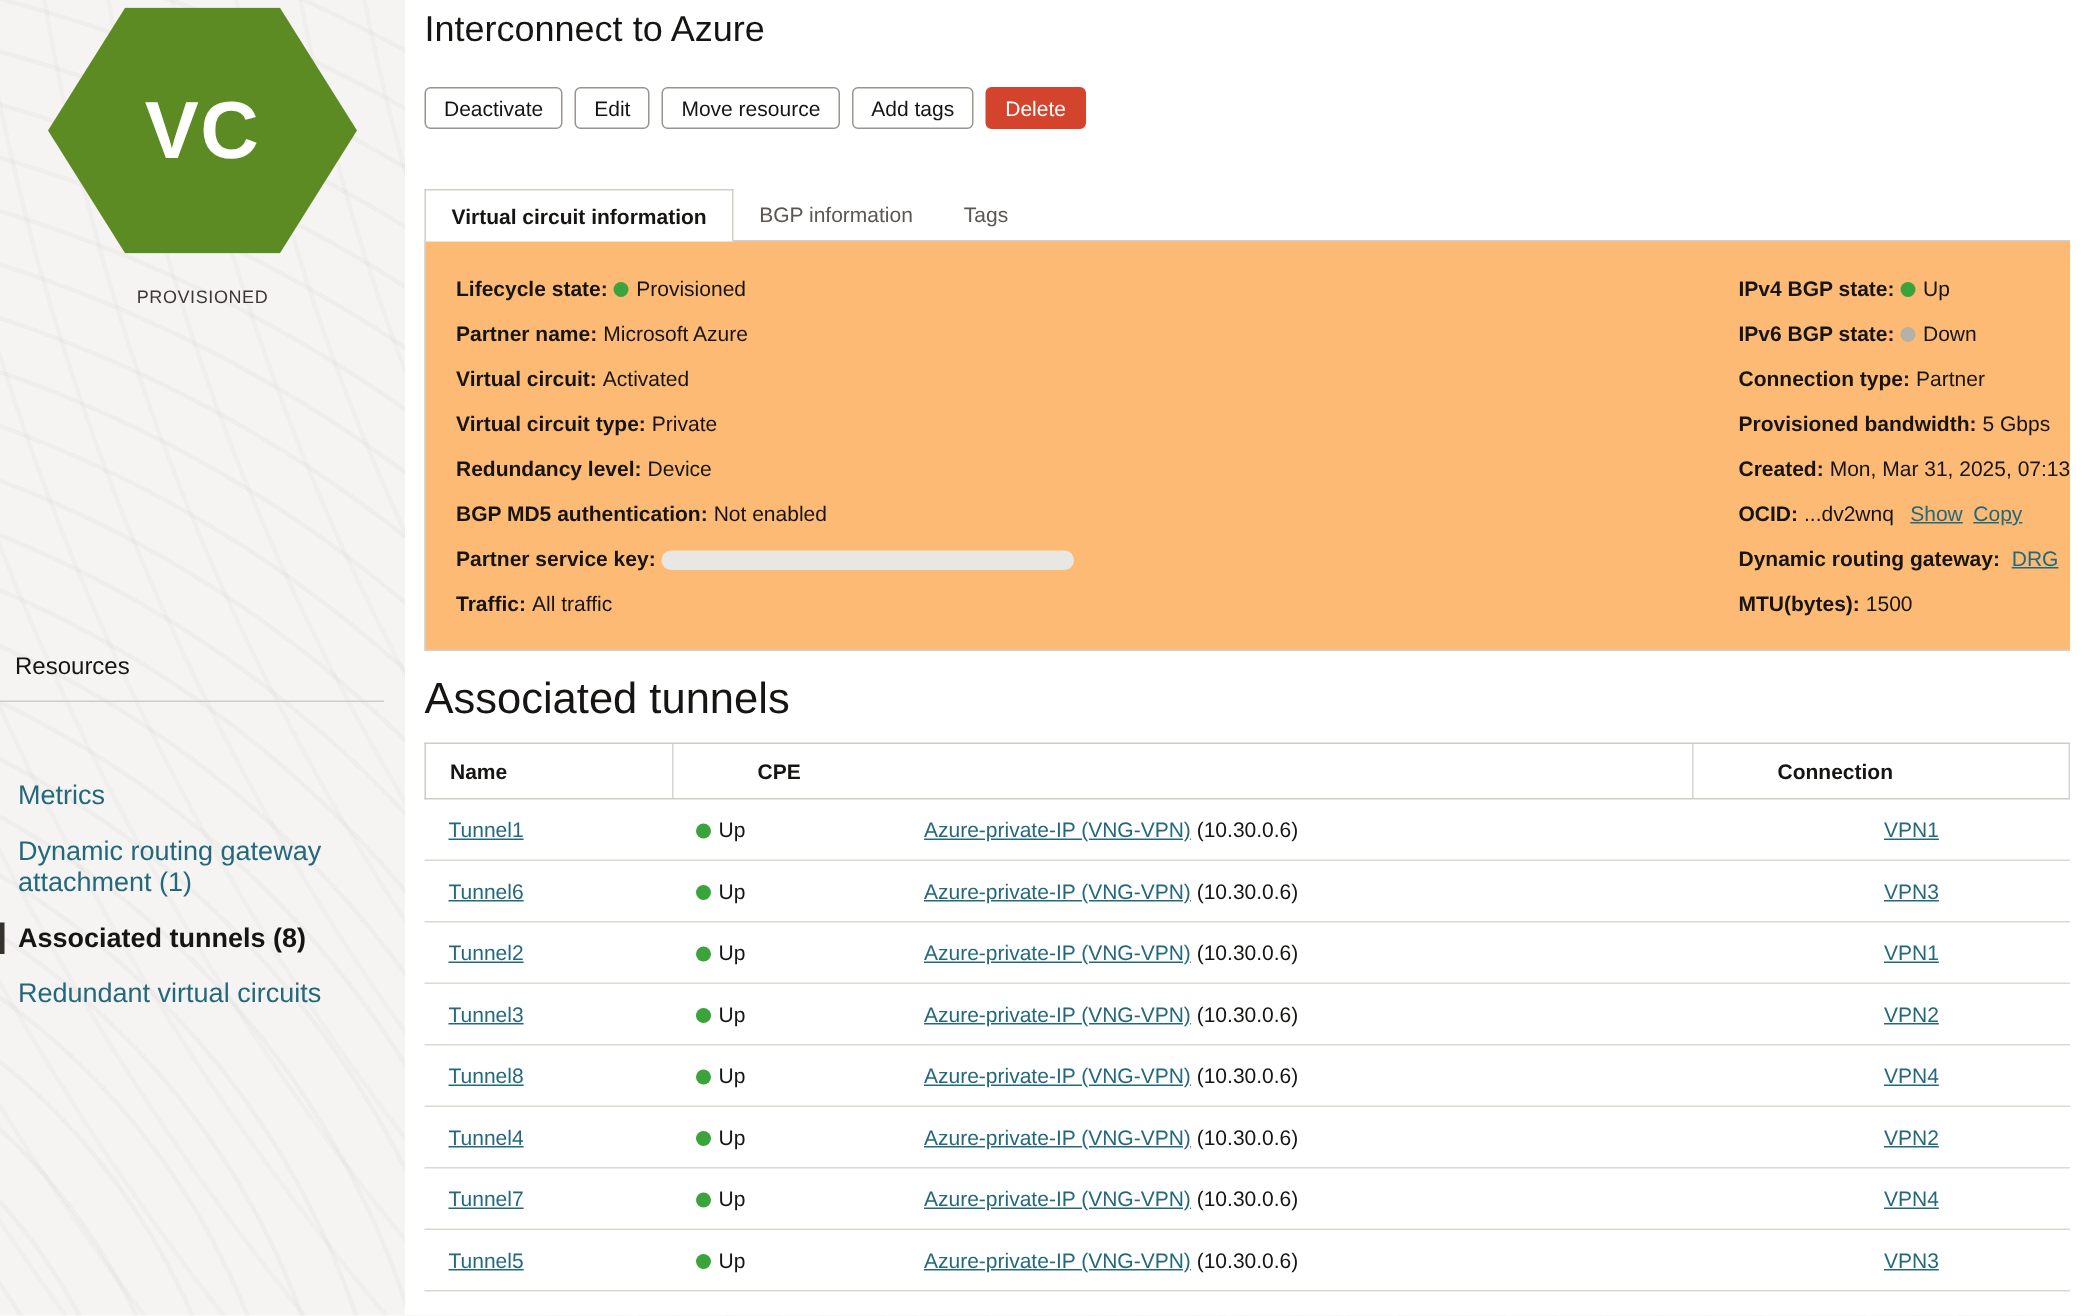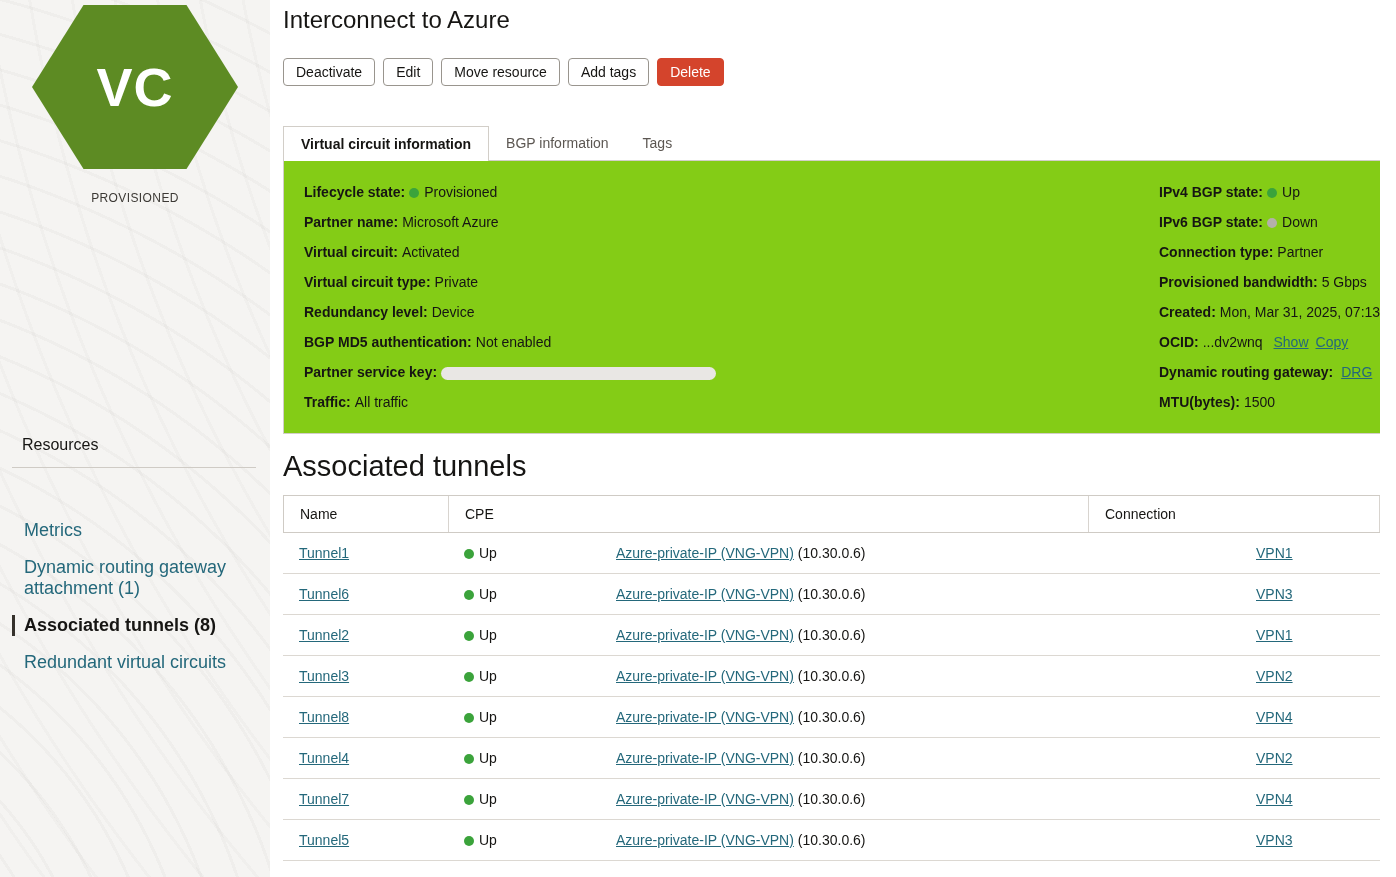--- a/index.html
+++ b/index.html
@@ -21,50 +21,50 @@
   
   .sidebar{position:absolute;left:0;top:0;bottom:0;width:270px;}
   .entity{padding-top:5px;text-align:center;}
   .hexagon{
     width:206px;height:164px;margin:0 auto;background:var(--hexagon-green);
     clip-path:polygon(25% 0,75% 0,100% 50%,75% 100%,25% 100%,0 50%);
     display:flex;align-items:center;justify-content:center;
   }
   .hex-label{font-size:54px;font-weight:bold;color:#fff;letter-spacing:1px;}
   .entity-state{margin-top:22px;font-size:12px;letter-spacing:.4px;color:#3c3935;}
-  .resources{position:absolute;top:436px;left:22px;right:14px;}
+  .resources{position:absolute;top:436px;left:10px;right:14px;}
   .resources-heading{font-size:16px;font-weight:400;}
   .resources-divider{margin:13px 0 0 -10px;border-bottom:1px solid #cfcbc5;}
   .resources-list{list-style:none;margin:52px 0 0 -10px;padding:0;}
   .resource-item{font-size:18px;line-height:21px;color:var(--link);margin:0 0 16px;padding-left:12px;cursor:pointer;}
   .resource-item.active{color:var(--ink);font-weight:bold;border-left:3px solid #35312c;padding-left:9px;}
   
   .main{position:absolute;left:270px;top:0;right:0;bottom:0;background:#fff;padding:6px 16px 0 13px;}
   .page-title{font-size:24px;font-weight:400;margin:0;}
   .actions{display:flex;gap:8px;margin-top:24px;}
   .btn{font-family:inherit;font-size:14px;padding:5px 12px;background:#fff;border:1px solid #99958e;border-radius:4px;color:var(--ink);cursor:pointer;white-space:nowrap;}
   .btn.danger{background:var(--danger-red);border-color:var(--danger-red);color:#fff;}
   .tabs{display:flex;margin-top:40px;position:relative;z-index:2;}
   .tab{font-size:14px;padding:9px 17px;color:var(--muted);cursor:pointer;white-space:nowrap;}
   .tab.active{color:var(--ink);font-weight:bold;background:#fff;border:1px solid var(--border);border-bottom:none;margin-bottom:-1px;}
-  .panel{border:1px solid var(--border);border-right:none;background:#84cc16;display:flex;padding:22px 0 10px 20px;position:relative;z-index:1;}
+  .panel{border:1px solid var(--border);border-right:none;background:#fdba74;display:flex;padding:22px 0 10px 20px;position:relative;z-index:1;}
   .details-col.left{flex:0 0 855px;min-width:0;}
   .details-col.right{flex:1;min-width:0;}
   .field{font-size:14px;line-height:19px;margin-bottom:11px;white-space:nowrap;overflow:hidden;}
   .field-label{font-weight:bold;margin-right:4px;}
   .status-dot{display:inline-block;width:10px;height:10px;border-radius:50%;margin-right:5px;vertical-align:-1px;}
   .status-dot.green{background:var(--status-green);}
   .status-dot.gray{background:var(--status-gray);}
   .redacted-pill{display:inline-block;width:275px;height:13px;border-radius:7px;background:#e9e7e4;vertical-align:middle;}
   .inline-link{color:var(--link);text-decoration:underline;cursor:pointer;}
   .inline-links .inline-link{margin-left:7px;}
   
   .section-title{font-size:29px;font-weight:400;margin:16px 0 0;}
   .table{margin-top:12px;}
-  .t-head{display:flex;border:1px solid #cfcbc5;border-right:none;font-weight:normal;background:#fff;}
+  .t-head{display:flex;border:1px solid #cfcbc5;border-right:none;font-weight:bold;background:#fff;gap:40px;}
   .th{font-size:14px;line-height:16px;padding:10px 16px;border-right:1px solid #d8d4cf;white-space:nowrap;overflow:hidden;}
   .t-row{display:flex;border-bottom:1px solid var(--row-border);}
   .td{font-size:14px;line-height:16px;padding:12px 16px;white-space:nowrap;overflow:hidden;}
   .c-name{flex:0 0 165px;}
   .c-status{flex:0 0 152px;}
   .c-cpe{flex:0 0 640px;}
   .c-conn{flex:1;min-width:0;}
 </style>
 </head>
 <body>

